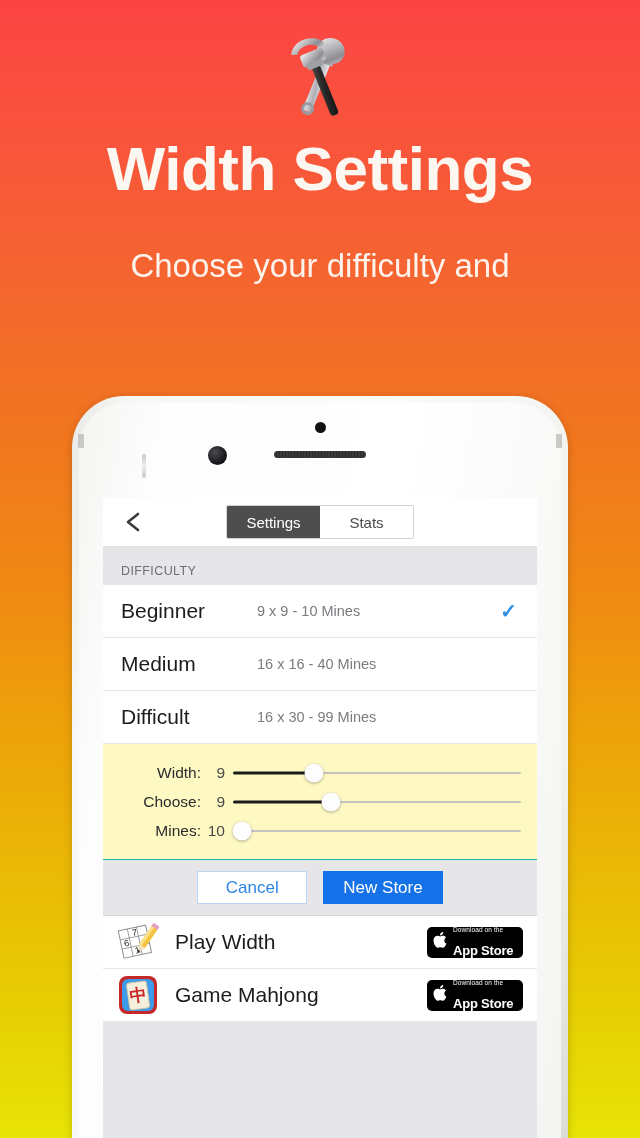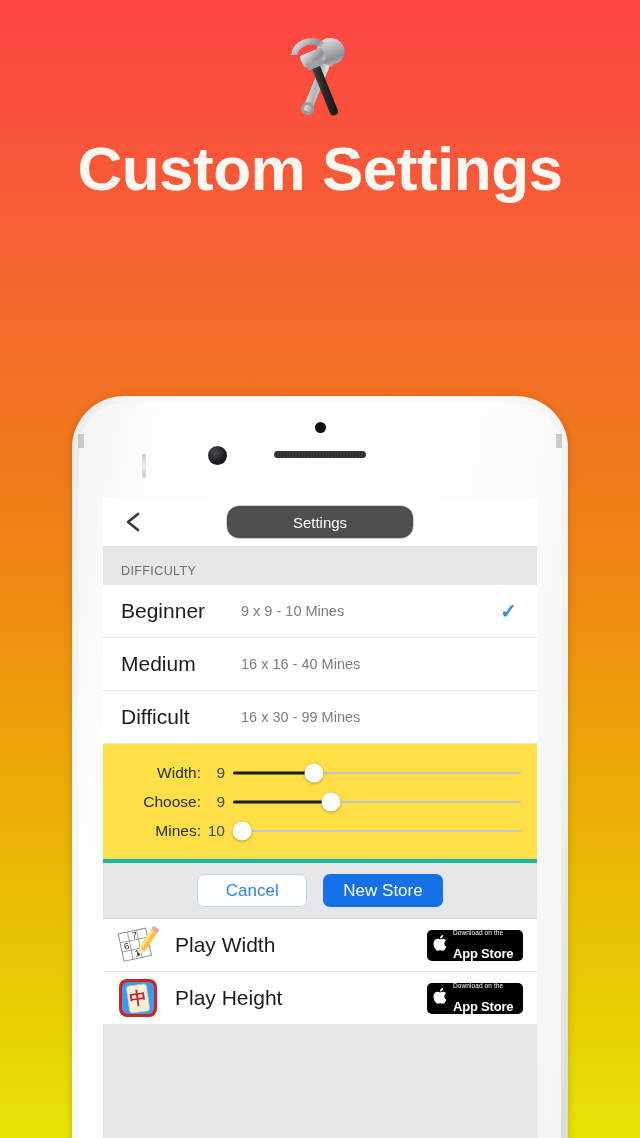--- a/index.html
+++ b/index.html
@@ -128,21 +128,21 @@
     width:22px; height:22px;
     display:flex; align-items:center; justify-content:center;
     cursor:pointer;
   }
   .segmented {
     position:absolute; left:50%; top:50%;
     transform:translate(-50%,-50%);
     display:flex;
     width:188px; height:34px;
     border:1px solid #d2d2d4;
-    border-radius:13px;
+    border-radius:2px;
     overflow:hidden;
     background:#fff;
   }
   .seg {
     flex:1; display:flex; align-items:center; justify-content:center;
     font-size:15px; cursor:pointer;
   }
   .seg.active { background:#4e4e4e; color:#fff; }
   .seg.inactive { background:#ffffff; color:#4a4a4a; }
 
@@ -157,33 +157,34 @@
   }
 
   .diff-row {
     height:53px;
     background:#fff;
     display:flex; align-items:center;
     padding:0 18px;
     border-bottom:1px solid #e6e6e6;
     cursor:pointer;
     position:relative;
+    gap:16px;
   }
   .diff-name { font-size:21px; color:#1c1c1e; width:120px; }
   .diff-desc { font-size:14.5px; color:#7b7b80; }
   .diff-check {
     position:absolute; right:20px; top:50%;
     transform:translateY(-50%);
     color:#2d8fe0; font-size:20px; font-weight:bold;
   }
 
   .slider-block {
-    background:#fde047;
+    background:#fef9c3;
     padding:14px 0 14px 0;
-    border-bottom:4px solid #14b8a6;
+    border-bottom:1px solid #14b8a6;
   }
   .slider-row {
     display:flex; align-items:center;
     height:29px;
     padding:0 16px 0 36px;
   }
   .slider-label {
     font-size:15.5px; color:#2b2b2d;
     width:62px; text-align:right;
   }
@@ -217,21 +218,21 @@
   }
 
   .button-bar {
     height:56px; background:#e6e6e8;
     display:flex; align-items:center; justify-content:center;
     gap:16px;
     border-bottom:1px solid #d5d5d7;
   }
   .btn {
     height:33px;
-    border-radius:7px;
+    border-radius:0;
     display:flex; align-items:center; justify-content:center;
     font-size:17px;
     cursor:pointer;
     padding:0 20px;
   }
   .btn-cancel { background:#fff; border:1px solid #b9d6f2; color:#2b86e8; min-width:110px; }
   .btn-new    { background:#1471e8; color:#fff; min-width:108px; }
 
   .promo-row {
     height:53px; background:#fff;
@@ -288,22 +289,23 @@
       </g>
 
       <g transform="rotate(-22 45 48)">
         <rect x="41" y="30" width="8.5" height="58" rx="3.5" fill="url(#dark)"></rect>
         <path d="M27 16c3-7 12-11 21-9 7 1 12 5 14 10l-5 4c-2-4-6-7-11-8-6-1-11 1-13 5z" fill="url(#steel)"></path>
         <rect x="34" y="20" width="24" height="13" rx="3" fill="url(#steel)"></rect>
         <rect x="37" y="30" width="17" height="7" rx="2.5" fill="#9fa0a5"></rect>
       </g>
     </svg>
   </span>
-  <div class="hero-title">Custom Settings</div>
+  <div class="hero-title">Width Settings</div>
   <div class="hero-sub">
+    <div>Choose your difficulty and</div>
   </div>
 </div>
 
 <div class="phone-wrap">
   <div class="phone-body">
     <div class="phone-inner-edge"></div>
 
     <div class="antenna-l"></div>
     <div class="antenna-r"></div>
     <div class="btn-mute"></div>
@@ -318,20 +320,21 @@
     <div class="screen">
 
       <div class="nav-bar">
         <div class="back-chevron">
           <svg width="20" height="22" viewBox="0 0 20 22" xmlns="http://www.w3.org/2000/svg">
             <polyline points="14,3 4,11 14,19" fill="none" stroke="#3a3a3a" stroke-width="2.6" stroke-linecap="round" stroke-linejoin="round"></polyline>
           </svg>
         </div>
         <div class="segmented">
           <div class="seg active">Settings</div>
+          <div class="seg inactive">Stats</div>
         </div>
       </div>
 
       <div class="section-header">DIFFICULTY</div>
 
       <div class="diff-row">
         <div class="diff-name">Beginner</div>
         <div class="diff-desc">9 x 9 - 10 Mines</div>
         <div class="diff-check">✓</div>
       </div>
@@ -426,21 +429,21 @@
         <span class="promo-icon">
           <svg width="42" height="42" viewBox="0 0 42 42" xmlns="http://www.w3.org/2000/svg">
             <rect x="2" y="2" width="38" height="38" rx="8" fill="#c62828"></rect>
             <rect x="5" y="5" width="32" height="32" rx="6" fill="#3d9be9"></rect>
             <g transform="rotate(-8 21 21)">
               <rect x="11" y="8" width="20" height="27" rx="3" fill="#f5f0dd" stroke="#cfc7ab" stroke-width="1"></rect>
               <text x="21" y="27" font-size="17" font-weight="bold" text-anchor="middle" font-family="Liberation Sans, sans-serif" fill="#c62828">中</text>
             </g>
           </svg>
         </span>
-        <span class="promo-label">Play Height</span>
+        <span class="promo-label">Game Mahjong</span>
         <span class="appstore-badge">
           <span class="apple-glyph">
             <svg width="15" height="18" viewBox="0 0 15 18" xmlns="http://www.w3.org/2000/svg">
               <path d="M11.3 9.4c0-2 1.6-2.9 1.7-3-0.9-1.4-2.4-1.5-2.9-1.6-1.2-0.1-2.4 0.7-3 0.7-0.6 0-1.6-0.7-2.6-0.7-1.3 0-2.6 0.8-3.3 2-1.4 2.4-0.4 6 1 8 0.7 1 1.5 2.1 2.5 2 1 0 1.4-0.6 2.6-0.6 1.2 0 1.5 0.6 2.6 0.6 1.1 0 1.8-1 2.4-2 0.8-1.1 1.1-2.2 1.1-2.3-0.1 0-2.1-0.8-2.1-3.1z" fill="#ffffff"></path>
               <path d="M9.4 3.3c0.5-0.6 0.9-1.5 0.8-2.4-0.8 0-1.7 0.5-2.3 1.2-0.5 0.6-0.9 1.5-0.8 2.4 0.9 0.1 1.8-0.5 2.3-1.2z" fill="#ffffff"></path>
             </svg>
           </span>
           <span class="badge-text">
             <span class="badge-small">Download on the</span>
             <span class="badge-big">App Store</span>

